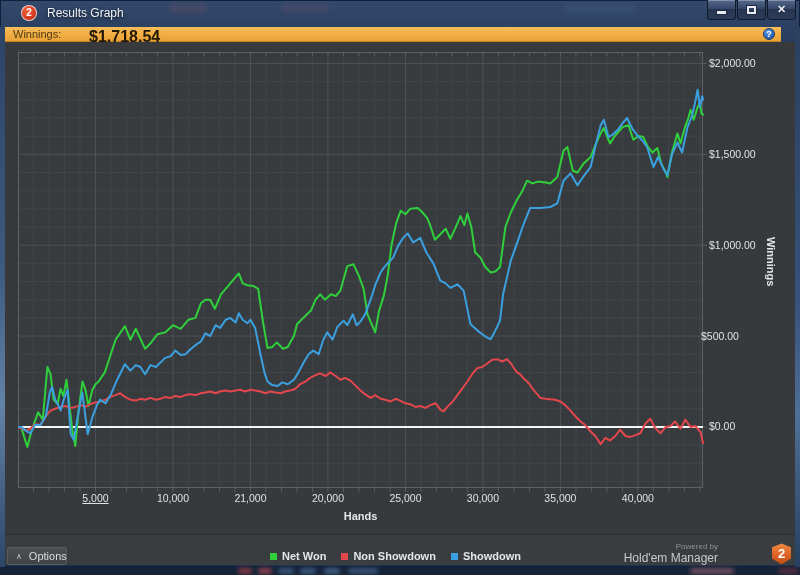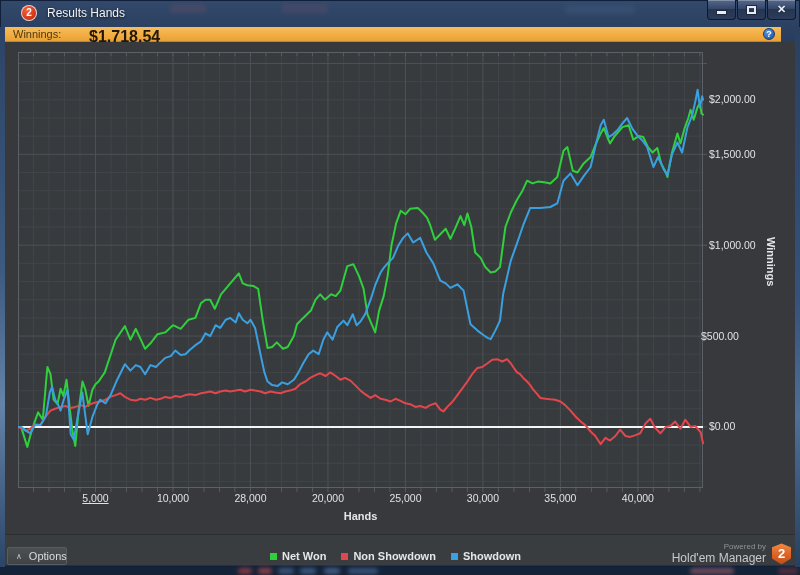--- a/index.html
+++ b/index.html
@@ -55,21 +55,21 @@
   .bottombar{position:absolute;left:5px;top:534px;width:790px;height:31px;
     background:#3a3d40;border-top:1px solid #2c2f32;box-sizing:border-box;}
   .options-btn{position:absolute;left:2px;top:12px;width:60px;height:18px;
     background:linear-gradient(180deg,#4d5053 0%,#404346 100%);
     border:1px solid #585c60;border-radius:2px;box-sizing:border-box;
     display:flex;align-items:center;color:#d9dbdd;font-size:11px;cursor:default;}
   .options-btn .caret{font-size:8px;margin:0 7px 0 8px;color:#c3c6c9;}
   .legend{position:absolute;left:265px;top:15px;display:flex;gap:15px;align-items:center;}
   .legend-item{display:flex;align-items:center;font-size:11px;font-weight:600;color:#e4e6e8;}
   .swatch{width:7px;height:7px;margin-right:5px;display:inline-block;}
-  .branding{position:absolute;right:4px;top:8px;display:flex;align-items:center;}
+  .branding{position:absolute;right:4px;top:8px;display:flex;align-items:center;gap:48px;}
   .brand-text{text-align:right;line-height:1.1;}
   .powered-by{font-size:8px;color:#8e9296;}
   .brand-name{font-size:12px;color:#c7c9cb;}
   .shield{width:19px;height:21px;margin-left:6px;position:relative;
     background:linear-gradient(180deg,#f08a44 0%,#dd6426 55%,#c24d17 100%);
     clip-path:polygon(50% 0,100% 18%,100% 72%,50% 100%,0 72%,0 18%);
     color:#fff;font-weight:bold;font-size:13px;text-align:center;line-height:21px;}
   
   .desktop{position:absolute;left:0;top:567px;width:800px;height:8px;
     background:linear-gradient(90deg,#131f2e 0%,#182636 30%,#1a2838 55%,#16python2433 78%,#131f2e 100%);}
@@ -80,21 +80,21 @@
 
 <div class="frame"></div>
 <div class="edge-left"></div>
 <div class="edge-right" style="background:linear-gradient(180deg,#2a405f 0%,#36517b 50%,#4f6f96 72%,#274061 100%);"></div>
 
 <div class="titlebar">
   <div class="ghost" style="left:170px;top:4px;width:36px;height:9px;background:rgba(190,90,90,.28);"></div>
   <div class="ghost" style="left:282px;top:4px;width:46px;height:9px;background:rgba(190,90,100,.25);"></div>
   <div class="ghost" style="left:565px;top:5px;width:70px;height:9px;background:rgba(130,160,205,.18);"></div>
   <div class="app-logo">2</div>
-  <div class="win-title">Results Hands</div>
+  <div class="win-title">Results Graph</div>
   <div class="caption">
     <div class="cap-btn">
         <span class="glyph-min"></span>
       </div>
     <div class="cap-btn">
         <span class="glyph-max"></span>
       </div>
     <div class="cap-btn">
         <span class="glyph-close">✕</span>
       </div>
@@ -273,33 +273,33 @@
       <line x1="685" y1="11.44977073780742" x2="689" y2="11.44977073780742" stroke="#565b60" stroke-width="1"></line>
       <rect x="0.5" y="0.5" width="684" height="435" fill="none" stroke="#5c6165" stroke-width="1"></rect>
       <line x1="0" y1="374.9345560650271" x2="685" y2="374.9345560650271" stroke="#f5f5f5" stroke-width="2"></line>
       <polyline points="0.0,374.9 3.1,374.9 9.3,394.9 13.9,377.7 20.1,360.4 24.8,367.7 29.4,315.0 32.5,322.2 35.6,347.7 39.5,352.2 42.6,336.8 45.4,344.0 48.5,327.7 54.2,377.7 57.3,394.0 60.4,360.4 64.5,329.5 67.4,337.7 70.5,354.0 74.4,337.7 77.5,332.2 80.6,329.5 86.8,320.4 97.6,287.7 106.9,274.1 112.4,287.7 117.8,276.8 127.1,296.8 132.5,291.3 139.5,282.2 147.2,280.4 155.0,273.2 162.7,276.8 170.5,267.7 177.4,265.9 182.9,251.3 187.5,247.7 192.2,247.7 196.8,256.8 203.0,242.3 210.8,233.2 217.0,225.9 220.8,221.4 224.7,231.4 229.4,233.2 235.6,234.1 240.2,236.8 244.9,269.5 249.5,295.9 254.2,295.0 258.8,290.4 265.0,296.8 269.7,295.0 275.9,284.1 279.0,272.3 285.2,265.9 292.9,258.6 297.6,247.7 302.2,242.3 306.9,247.7 313.1,242.3 317.7,244.1 322.4,238.6 329.3,214.1 335.5,212.3 341.0,224.1 345.6,236.8 349.5,262.3 353.3,271.3 357.2,280.4 361.1,258.6 365.7,244.1 369.6,224.1 373.5,193.2 378.1,171.4 382.8,158.7 387.4,162.3 392.1,156.8 399.8,155.9 404.5,160.5 409.1,165.9 412.2,173.2 416.9,187.7 422.3,182.3 427.7,176.8 432.4,186.8 437.0,176.8 442.5,164.1 446.3,173.2 449.4,161.4 453.3,175.0 457.2,200.5 462.6,205.9 467.3,215.0 472.7,220.5 477.3,219.5 482.0,215.0 487.4,175.0 492.8,160.5 499.0,147.8 504.5,138.7 509.1,128.7 514.5,131.4 519.9,129.6 527.7,130.5 532.3,131.4 539.3,125.0 545.5,98.7 549.4,95.1 554.8,118.7 559.5,120.5 565.7,111.4 572.6,105.0 578.1,91.4 582.7,81.4 585.8,76.0 589.7,86.0 592.0,91.4 596.7,84.1 599.8,80.5 604.4,75.1 610.6,73.2 615.3,87.8 620.7,84.1 625.3,85.1 630.0,95.1 634.6,100.5 639.3,96.0 643.2,111.4 647.8,120.5 649.4,125.0 654.0,100.5 659.4,81.4 662.5,91.4 666.4,76.9 670.3,66.0 672.6,57.8 675.7,67.8 679.6,55.1 681.9,51.4 683.5,61.4 685.0,62.7" fill="none" stroke="#2fd03c" stroke-width="2" stroke-linejoin="round" stroke-linecap="round"></polyline>
       <polyline points="0.0,374.9 7.7,378.6 12.4,376.8 17.0,372.2 22.5,373.1 27.9,364.0 32.5,358.6 37.2,356.8 42.6,354.9 47.3,354.0 52.7,355.9 57.3,354.9 62.8,353.1 67.4,354.9 72.1,352.2 77.5,350.4 82.1,349.5 87.6,347.7 92.2,344.9 97.6,343.1 102.3,341.3 106.9,344.9 112.4,347.7 117.8,348.6 122.4,346.8 127.1,347.7 132.5,345.9 137.9,347.7 142.6,346.8 147.2,344.9 152.7,345.9 157.3,344.0 162.7,344.9 167.4,343.1 172.0,342.2 177.4,343.1 182.9,341.3 187.5,340.4 192.2,339.5 197.6,341.3 202.2,339.5 207.7,338.6 212.3,339.5 217.7,338.6 222.4,337.7 227.0,339.5 232.5,337.7 237.1,338.6 242.5,339.5 247.2,341.3 252.6,339.5 257.3,340.4 262.7,341.3 267.3,339.5 272.0,338.6 277.4,336.8 282.1,332.2 287.5,329.5 292.1,325.9 297.6,323.1 302.2,321.3 307.6,324.0 312.3,320.4 317.7,324.0 322.4,327.7 327.0,325.9 332.4,328.6 337.1,333.1 342.5,338.6 347.1,342.2 352.6,345.9 357.2,343.1 362.6,346.8 367.3,347.7 372.7,349.5 377.4,346.8 382.0,348.6 387.4,351.3 392.1,352.2 397.5,354.9 402.2,354.0 407.6,355.9 412.2,353.1 417.7,351.3 422.3,357.7 425.4,359.5 429.3,354.9 434.7,349.5 439.4,343.1 444.0,336.8 449.4,329.5 454.1,322.2 459.5,315.9 464.2,315.0 469.6,311.3 474.2,307.7 479.7,307.3 484.3,309.5 489.0,307.1 492.8,311.3 495.2,315.0 499.0,320.4 502.1,322.2 505.2,325.9 509.1,329.5 512.2,333.1 515.3,337.7 519.2,342.2 522.3,345.9 527.7,346.8 532.3,347.3 537.0,347.7 542.4,349.5 547.1,353.1 552.5,358.6 557.1,364.0 562.6,369.5 567.2,373.1 572.6,379.5 577.3,384.0 582.7,392.2 587.4,385.8 592.0,388.6 597.4,384.0 602.1,377.7 607.5,384.0 612.2,384.9 617.6,383.1 622.2,381.3 627.7,371.3 632.3,366.8 637.0,375.8 642.4,381.3 647.8,374.9 652.5,374.0 657.1,369.5 662.5,376.8 667.2,367.7 672.6,374.9 677.3,374.0 682.7,380.4 685.0,391.3" fill="none" stroke="#e2474d" stroke-width="2" stroke-linejoin="round" stroke-linecap="round"></polyline>
       <polyline points="0.0,374.9 3.1,374.9 7.7,378.6 12.4,381.3 17.0,373.1 22.5,373.1 27.9,364.0 31.8,340.4 34.1,335.0 37.2,347.7 40.3,353.1 42.6,358.6 45.7,347.7 49.6,337.7 52.7,382.2 55.8,387.7 59.7,364.9 64.3,340.4 69.7,382.2 74.4,364.9 79.0,353.1 82.1,347.7 87.6,351.3 93.0,342.2 99.2,327.7 106.9,312.2 112.4,318.6 117.8,313.1 122.4,315.0 127.1,322.2 132.5,313.1 137.9,315.0 142.6,310.4 147.2,305.9 152.7,304.1 157.3,298.6 162.7,303.1 167.4,302.2 172.0,297.7 177.4,293.2 182.9,289.5 187.5,281.3 192.2,284.1 197.6,273.2 202.2,275.9 207.7,267.7 212.3,265.9 217.7,270.4 220.8,261.3 224.7,267.7 229.4,271.3 232.5,267.7 237.1,275.9 242.5,302.2 246.4,320.4 249.5,329.5 254.2,333.1 259.6,334.0 264.2,330.4 269.7,332.2 275.9,327.7 280.5,320.4 285.2,311.3 290.6,302.2 295.2,298.6 300.7,302.2 305.3,287.7 309.2,280.4 314.6,287.7 319.3,275.0 325.5,268.6 329.3,273.2 334.8,262.3 338.6,273.2 342.5,269.5 347.1,262.3 352.6,247.7 357.2,233.2 362.6,220.5 365.7,215.9 369.6,211.4 375.0,205.9 380.5,193.2 385.1,185.9 389.8,181.4 395.2,190.5 402.2,185.9 408.4,200.5 415.3,211.4 422.3,228.6 427.7,231.4 432.4,235.9 439.4,232.3 445.6,238.6 452.5,272.3 459.5,278.6 465.7,283.2 469.6,285.9 472.7,287.2 477.3,278.6 482.0,268.6 485.1,242.3 492.8,208.6 499.0,191.4 505.2,173.2 512.2,155.9 522.3,155.9 532.3,155.0 539.3,151.4 545.5,128.7 552.5,121.4 559.5,133.2 565.7,124.1 572.6,115.0 578.1,91.4 582.7,73.2 585.8,67.8 590.5,85.1 595.1,82.3 599.8,77.8 604.4,71.4 609.1,66.0 614.5,76.9 619.1,83.2 624.6,88.7 629.2,95.1 635.4,115.0 640.1,105.0 645.5,116.9 649.4,123.2 654.0,102.3 659.4,90.5 664.1,100.5 669.5,75.1 674.2,63.2 677.3,49.6 679.6,37.8 681.9,55.1 684.2,44.2 685.0,47.8" fill="none" stroke="#3aa0e0" stroke-width="2" stroke-linejoin="round" stroke-linecap="round"></polyline>
     </svg>
   <div id="xlabels">
       <div class="xtick" style="left: 90.4887px; top: 450px; text-decoration: underline;">5,000</div>
       <div class="xtick" style="left: 167.977px; top: 450px;">10,000</div>
-      <div class="xtick" style="left: 245.466px; top: 450px;">28,000</div>
+      <div class="xtick" style="left: 245.466px; top: 450px;">21,000</div>
       <div class="xtick" style="left: 322.955px; top: 450px;">20,000</div>
       <div class="xtick" style="left: 400.443px; top: 450px;">25,000</div>
       <div class="xtick" style="left: 477.932px; top: 450px;">30,000</div>
       <div class="xtick" style="left: 555.421px; top: 450px;">35,000</div>
       <div class="xtick" style="left: 632.91px; top: 450px;">40,000</div>
     </div>
   <div id="ylabels">
       <div class="ytick" style="left: 704px; top: 378.435px;">$0.00</div>
       <div class="ytick" style="left: 696px; top: 287.563px;">$500.00</div>
       <div class="ytick" style="left: 704px; top: 196.692px;">$1,000.00</div>
       <div class="ytick" style="left: 704px; top: 105.821px;">$1,500.00</div>
-      <div class="ytick" style="left: 704px; top: 14.9498px; margin-top: 36px;">$2,000.00</div>
+      <div class="ytick" style="left: 704px; top: 14.9498px;">$2,000.00</div>
     </div>
   <div class="xaxis-title" id="xaxis-title" style="left: 355.5px;">Hands</div>
   <div class="yaxis-title">Winnings</div>
 </div>
 
 <div class="bottombar">
   <div class="options-btn">
     <span class="caret">∧</span>
     <span>Options</span>
   </div>

